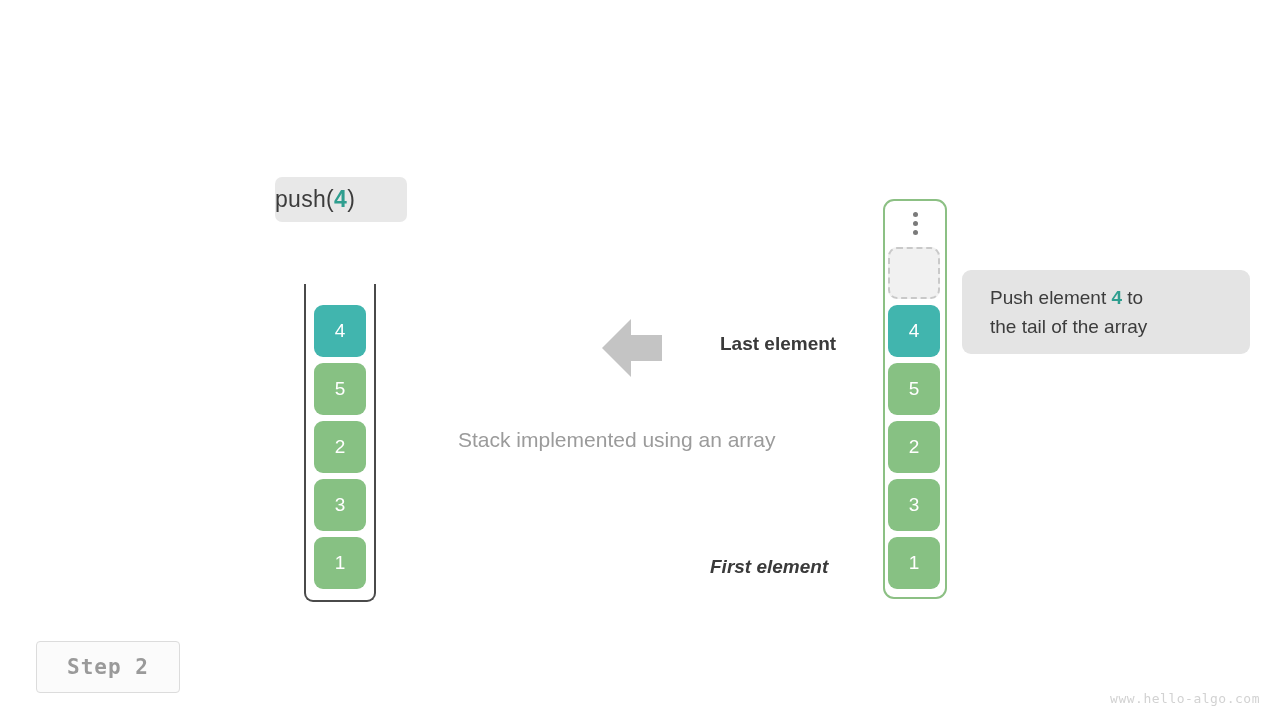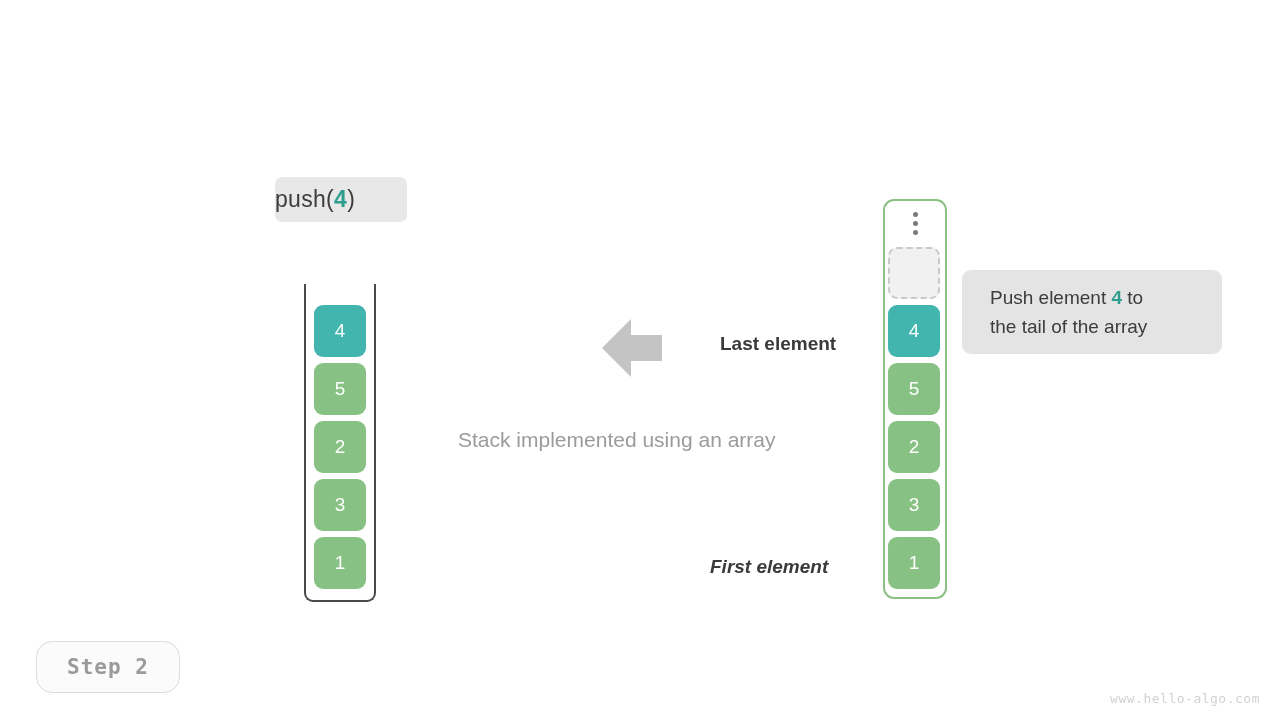--- a/index.html
+++ b/index.html
@@ -118,21 +118,21 @@
     height: 5px;
     border-radius: 50%;
     background: #7a7a7a;
   }
 
   
   .tooltip {
     position: absolute;
     left: 962px;
     top: 270px;
-    width: 260px;
+    width: 288px;
     height: 84px;
     background: #e4e4e4;
     border-radius: 9px;
     box-sizing: border-box;
     padding: 13px 12px 0 28px;
     font-size: 19px;
     color: #3c3c3c;
     line-height: 29px;
   }
   .tooltip .accent {
@@ -171,21 +171,21 @@
 
   
   .step-badge {
     position: absolute;
     left: 36px;
     top: 641px;
     width: 144px;
     height: 52px;
     background: #fbfbfb;
     border: 1px solid #dcdcdc;
-    border-radius: 16px;
+    border-radius: 4px;
     display: flex;
     align-items: center;
     justify-content: center;
     font-family: "DejaVu Sans Mono", monospace;
     font-size: 21px;
     font-weight: bold;
     color: #9a9a9a;
     letter-spacing: 1px;
     box-sizing: border-box;
   }

